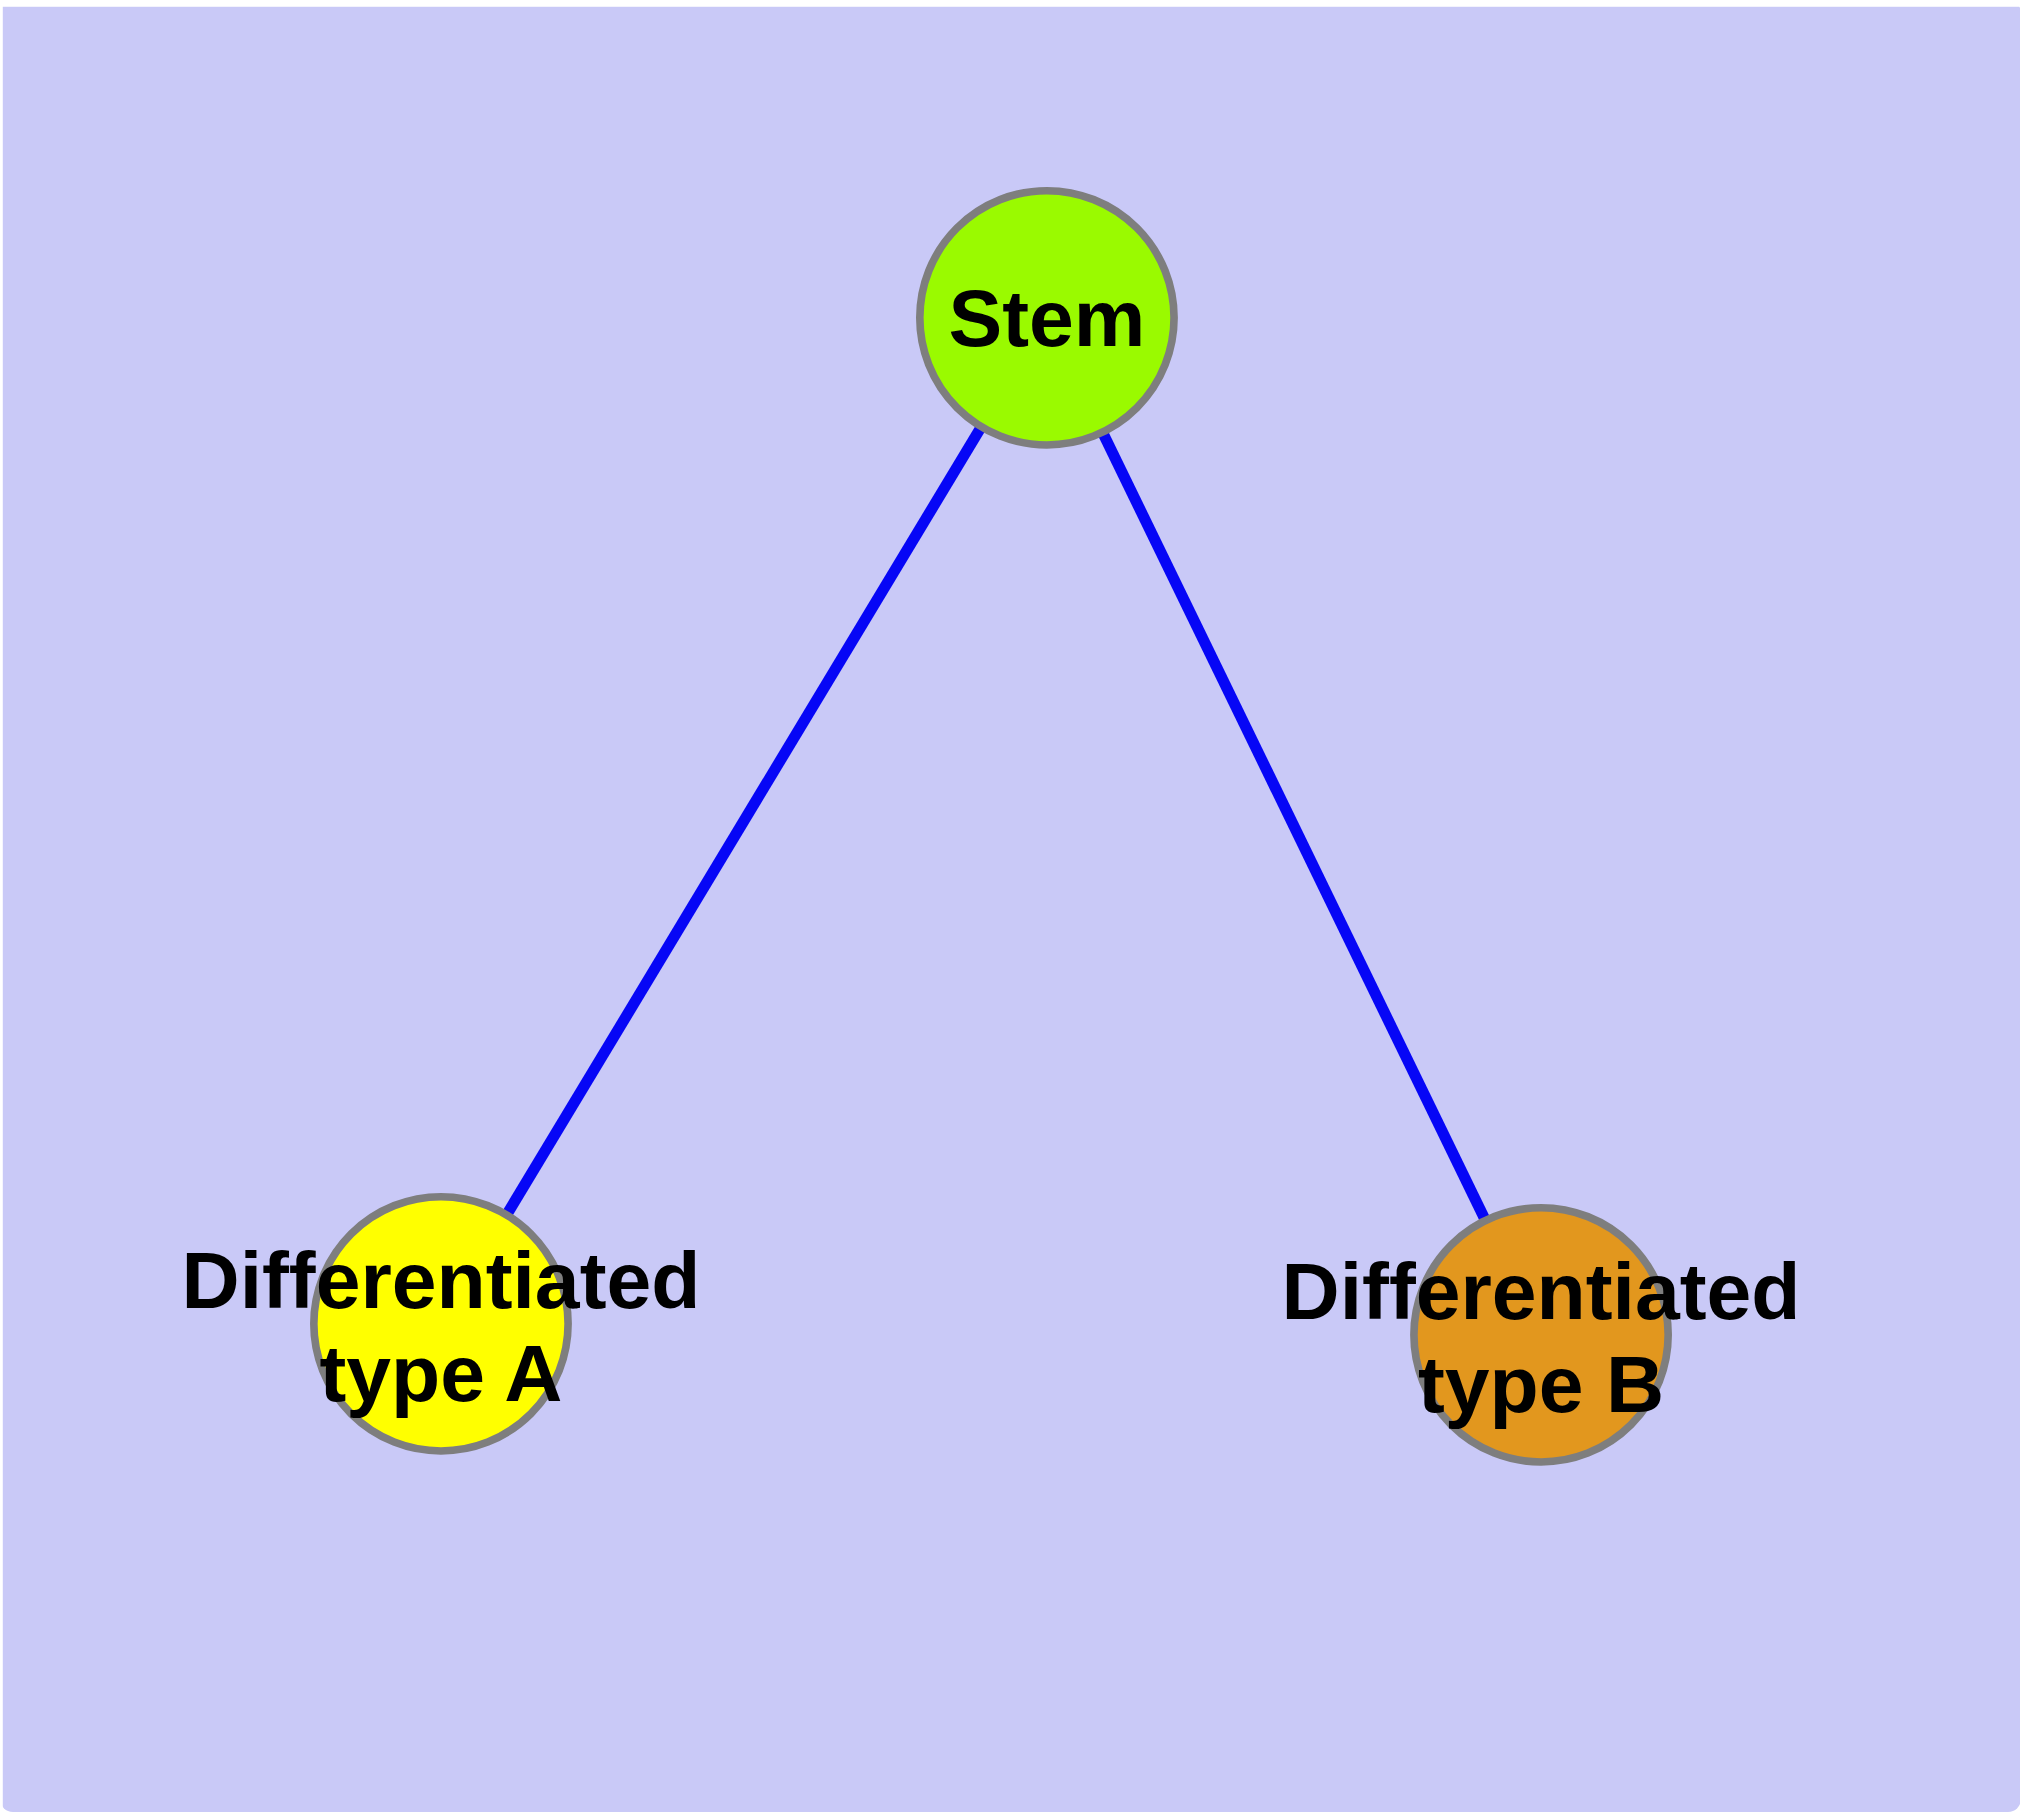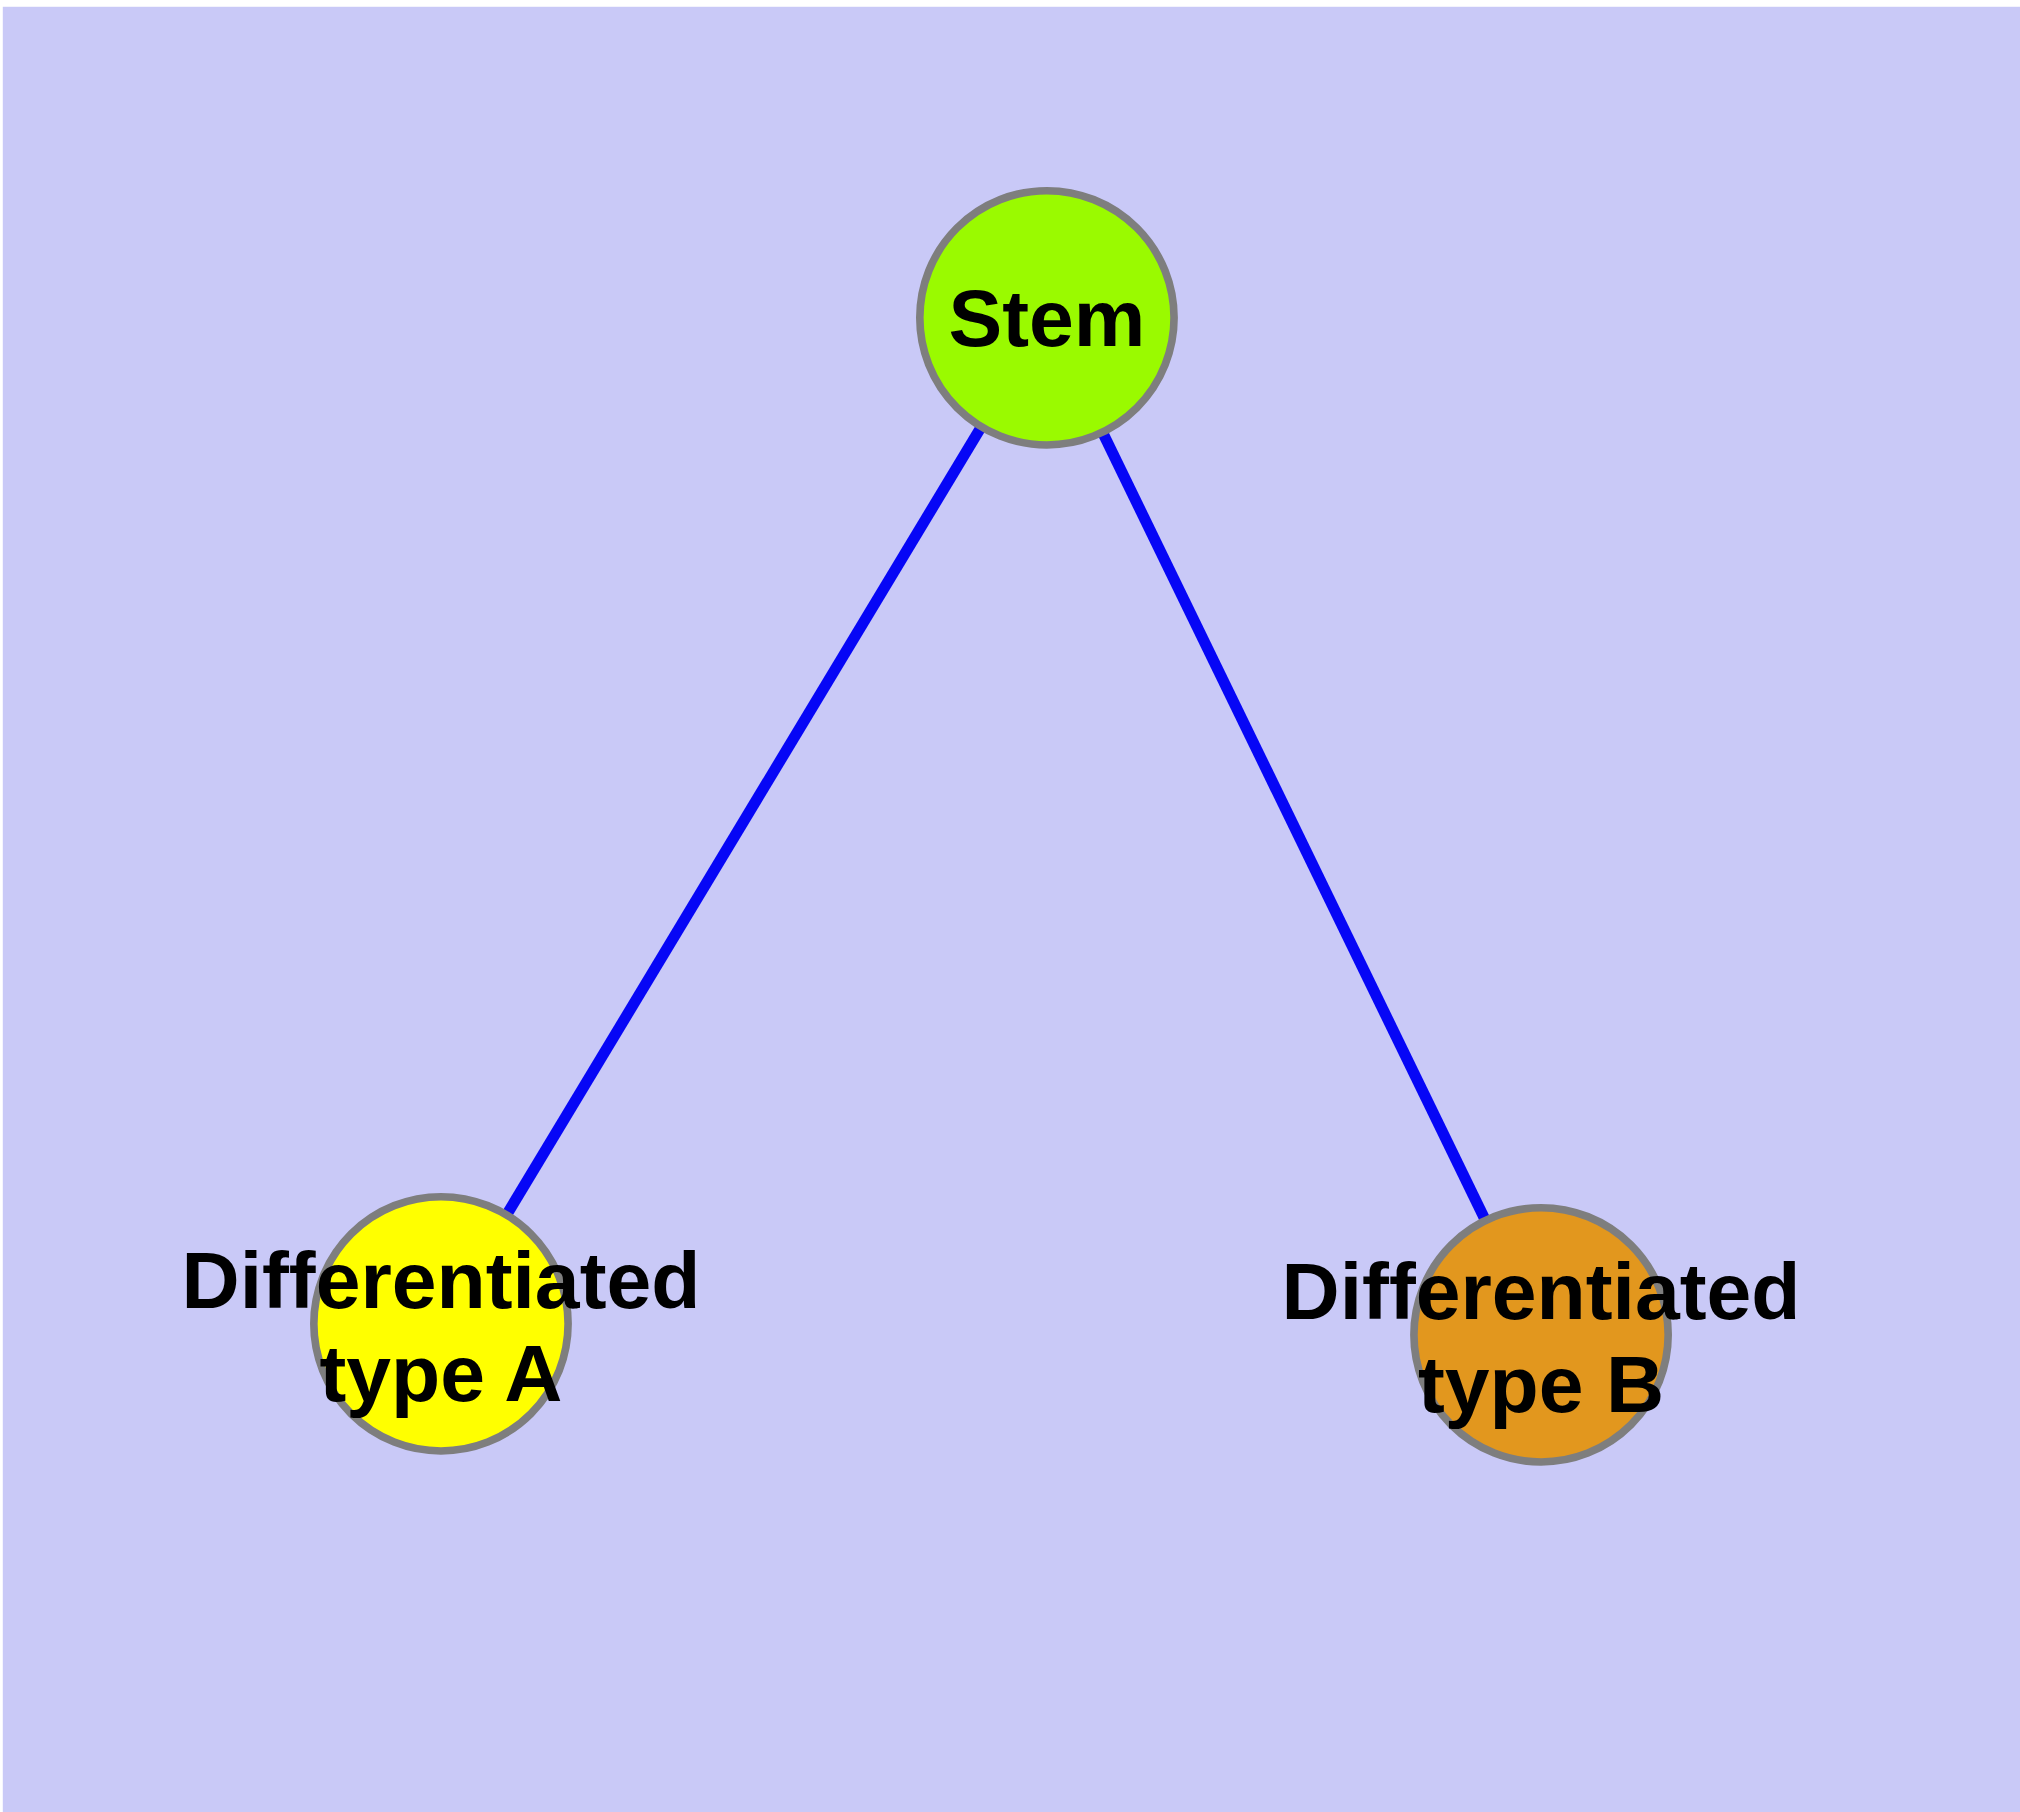--- a/index.html
+++ b/index.html
@@ -7,20 +7,21 @@
     padding: 0;
     background: #ffffff;
   }
   .page {
     position: relative;
     width: 2021px;
     height: 1812px;
     background: #ffffff;
     overflow: hidden;
     font-family: "Liberation Sans", sans-serif;
+    border-radius: 13px;
   }
   svg.graph {
     position: absolute;
     left: 0;
     top: 0;
     display: block;
   }
   text.node-label {
     font-family: "Liberation Sans", sans-serif;
     font-weight: bold;

